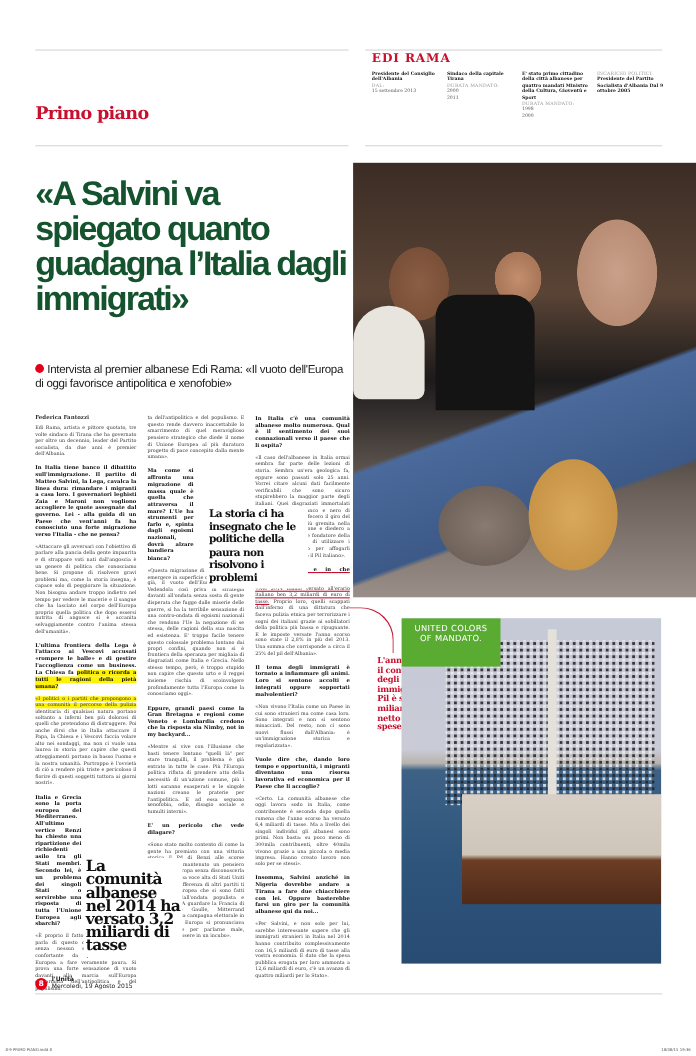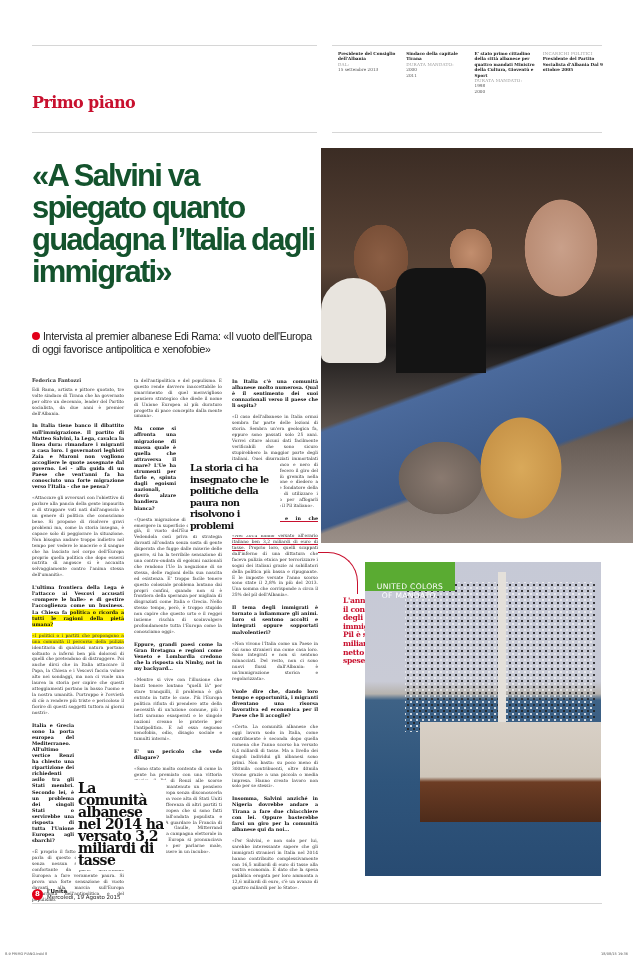--- a/index.html
+++ b/index.html
@@ -46,41 +46,42 @@
   .pullquote { position: absolute; font-family: "DejaVu Serif", serif; font-weight: bold; color: #111; background: #fff; letter-spacing: -0.6px; }
 
   .side-note { position: absolute; left: 343px; top: 597px; width: 60px; font-family: "DejaVu Serif", serif; font-weight: bold; font-size: 7.6px; line-height: 8.6px; color: #c8102e; letter-spacing: -0.3px; }
 
   .photo-ad { position: absolute; left: 365px; top: 562px; width: 236px; height: 314px; overflow: hidden;
      background:
        linear-gradient(180deg, #c6c9d6 0%, #c9cbd6 38%, #b7b3ae 42%, #3e6286 44%, #2f557c 70%, #284b72 100%); }
   .photo-ad .hull { position: absolute; left: 55px; top: 160px; width: 181px; height: 100px; background: linear-gradient(180deg,#d8d0c6 0%, #cfc6ba 55%, #6d3d24 60%, #4d2b1a 100%); }
   .photo-ad .crowd { position: absolute; left: 40px; top: 20px; width: 190px; height: 150px; background: radial-gradient(circle, #222 30%, transparent 31%) 0 0/6px 6px, radial-gradient(circle, #eee 30%, transparent 31%) 3px 3px/6px 6px; opacity: 0.85; }
   .photo-ad .mast { position: absolute; left: 133px; top: 10px; width: 8px; height: 160px; background: #e4e0da; }
-  .ad-logo { position: absolute; left: 0; top: 0; width: 90px; height: 29px; background: #5aab32; color: #fff; font-family: "DejaVu Sans", sans-serif; font-size: 7.6px; line-height: 9px; text-align: center; padding-top: 20px; letter-spacing: 0.3px; }
+  .ad-logo { position: absolute; left: 0; top: 0; width: 90px; height: 44px; background: #5aab32; color: #fff; font-family: "DejaVu Sans", sans-serif; font-size: 7.6px; line-height: 9px; text-align: center; padding-top: 5px; letter-spacing: 0.3px; }
 
   .arrow { position: absolute; left: 318px; top: 552px; width: 40px; height: 42px; border-top: 1px solid #c8102e; border-right: 1px solid #c8102e; border-radius: 0 30px 0 0; }
 
   .footer { position: absolute; left: 32px; top: 888px; display: flex; align-items: center; gap: 4px; }
   .page-num { width: 11px; height: 11px; border-radius: 50%; background: #e2001a; color: #fff; font-family: "DejaVu Sans", sans-serif; font-weight: bold; font-size: 7px; line-height: 11px; text-align: center; }
   .footer .pub { font-family: "DejaVu Sans", sans-serif; font-size: 5.5px; line-height: 6px; color: #222; }
   .footer .pub b { display: block; }
   .slug { position: absolute; top: 952px; font-family: "DejaVu Sans", sans-serif; font-size: 3.5px; color: #555; }
 </style>
 </head>
 <body>
 
 <div class="rule" style="left:32px; top:45px; width:285px;"></div>
 <div class="rule" style="left:332px; top:45px; width:270px;"></div>
 <div class="rule" style="left:32px; top:132px; width:285px;"></div>
 <div class="rule" style="left:332px; top:132px; width:270px;"></div>
 
 <div class="section-title">Primo piano</div>
 
 <div class="bio">
+  <div class="bio-name">EDI RAMA</div>
   <div class="bio-cols">
     <div class="bio-col">
       <div class="b">Presidente del Consiglio dell'Albania</div>
       <div class="lbl">DAL:</div>
       <div class="val">15 settembre 2013</div>
     </div>
     <div class="bio-col">
       <div class="b">Sindaco della capitale Tirana</div>
       <div class="lbl">DURATA MANDATO:</div>
       <div class="val">2000</div>

